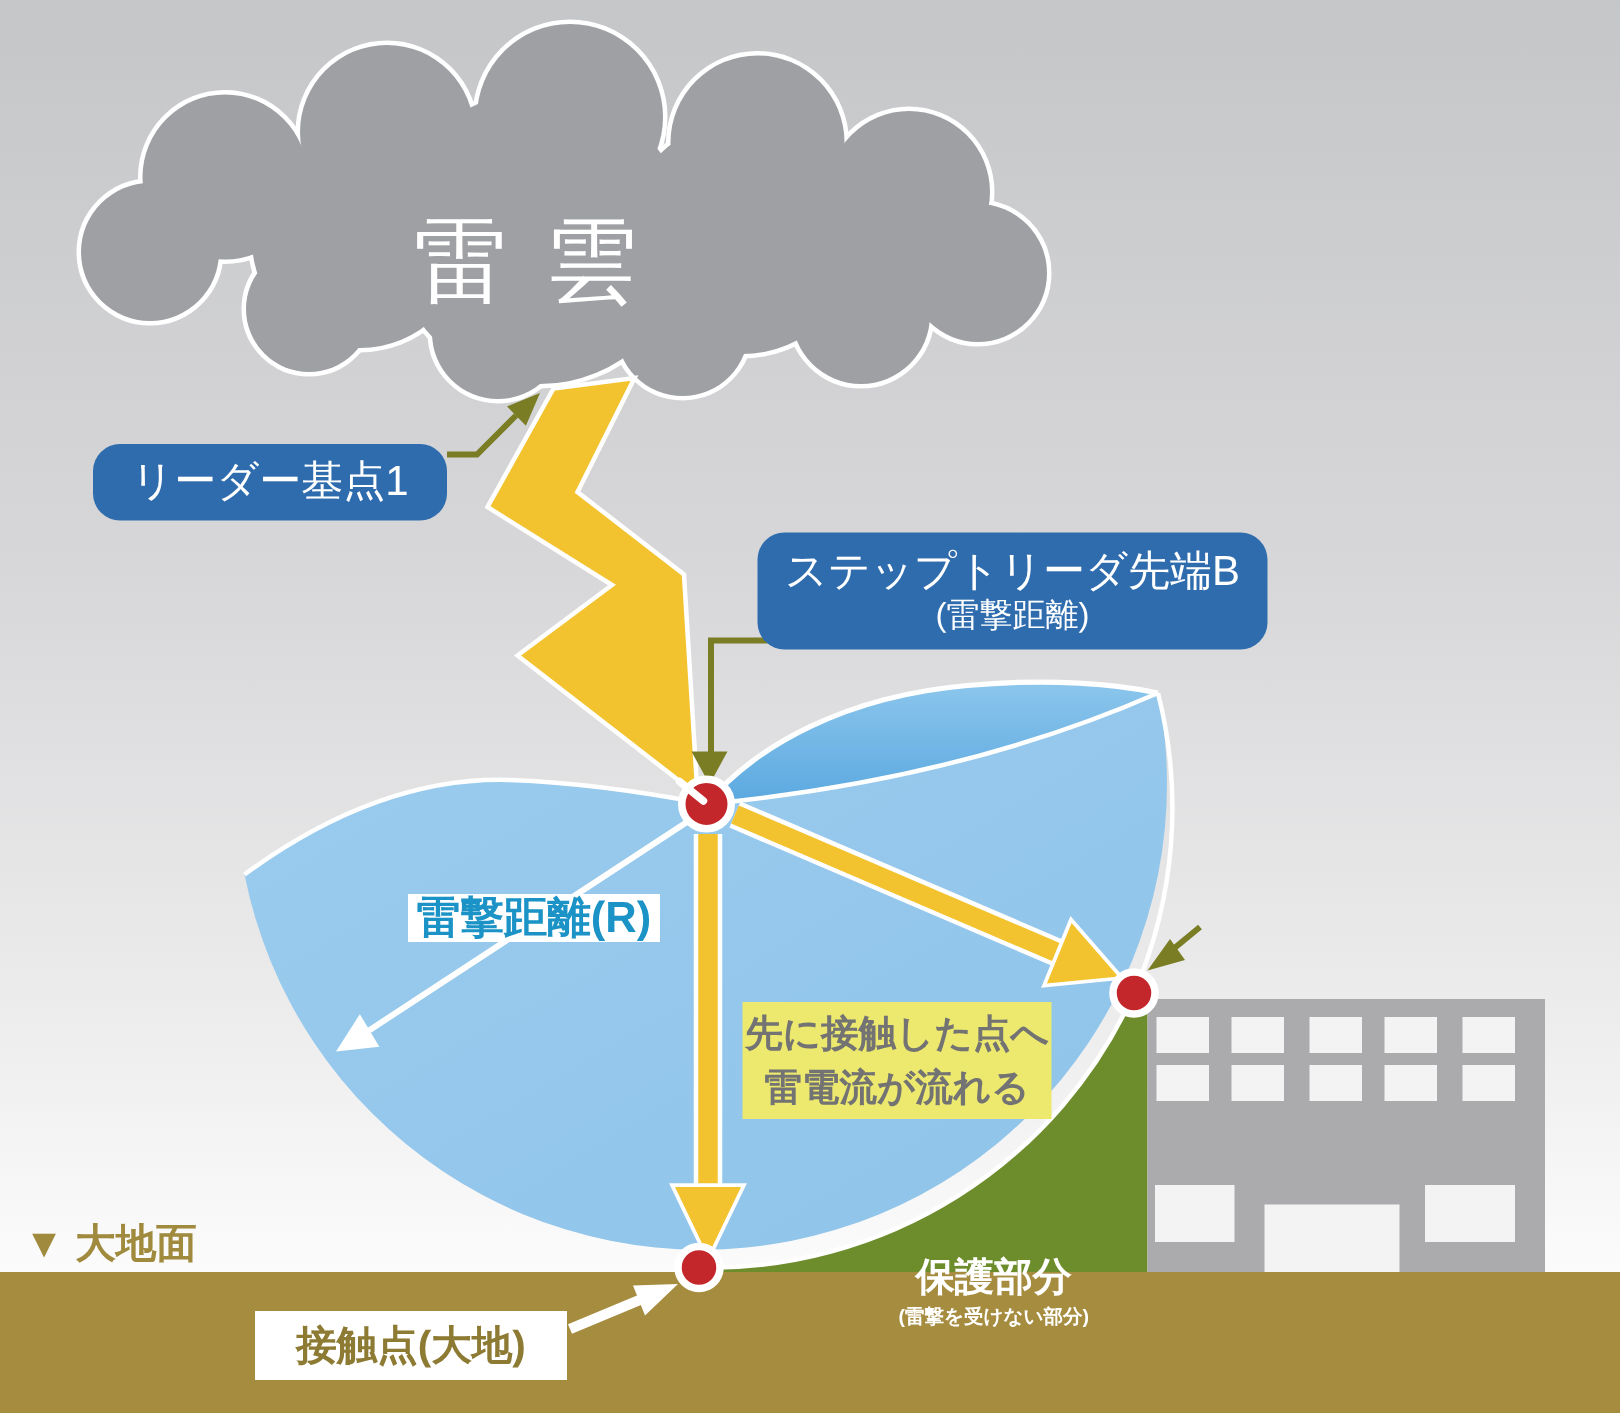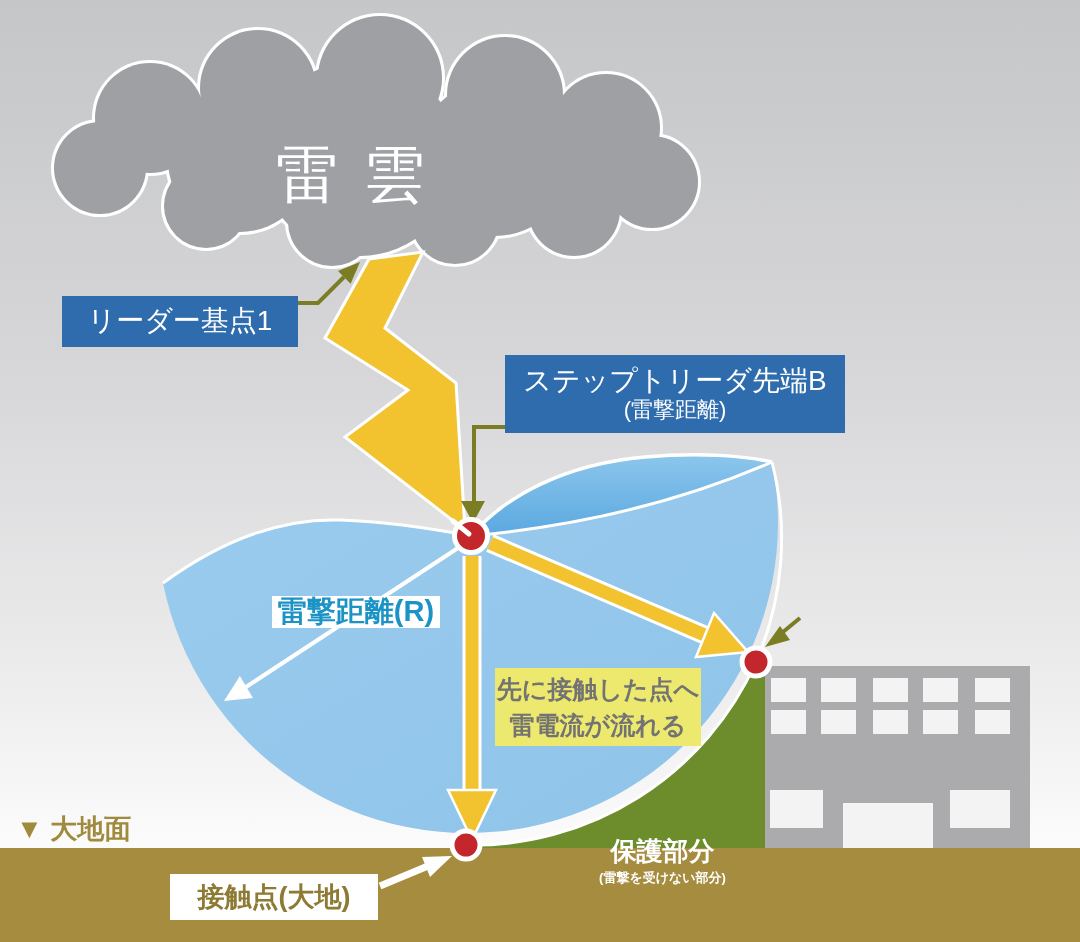--- a/index.html
+++ b/index.html
@@ -9,21 +9,21 @@
     background:linear-gradient(180deg,#c5c6c8 0%,#d7d7d9 40%,#ebebec 70%,#fafafa 88%,#ffffff 100%);
   }
   .stage svg{position:absolute;left:0;top:0;}
   .overlay{position:absolute;z-index:2;}
   .cloud-title{
     left:276px;top:112px;color:#ffffff;font-size:62px;font-weight:400;
     letter-spacing:25px;white-space:nowrap;line-height:1.1;margin-top:29px;
   }
   .lbl-blue{
     background:#2e6cae;color:#ffffff;display:flex;flex-direction:column;
-    align-items:center;justify-content:center;text-align:center;line-height:1.15;
+    align-items:center;justify-content:center;text-align:center;line-height:1.15;border-radius:18px;
   }
   .lbl-leader{left:62px;top:296px;width:236px;height:51px;font-size:28px;}
   .lbl-step{left:505px;top:355px;width:340px;height:78px;font-size:28px;}
   .lbl-step .sub{font-size:22px;}
   .lbl-bldg{left:795px;top:564px;width:253px;height:58px;font-size:28px;}
   .lbl-white{
     background:#ffffff;display:flex;align-items:center;justify-content:center;
     text-align:center;white-space:nowrap;
   }
   .lbl-radius{left:272px;top:596px;width:168px;height:32px;color:#1b93c6;

